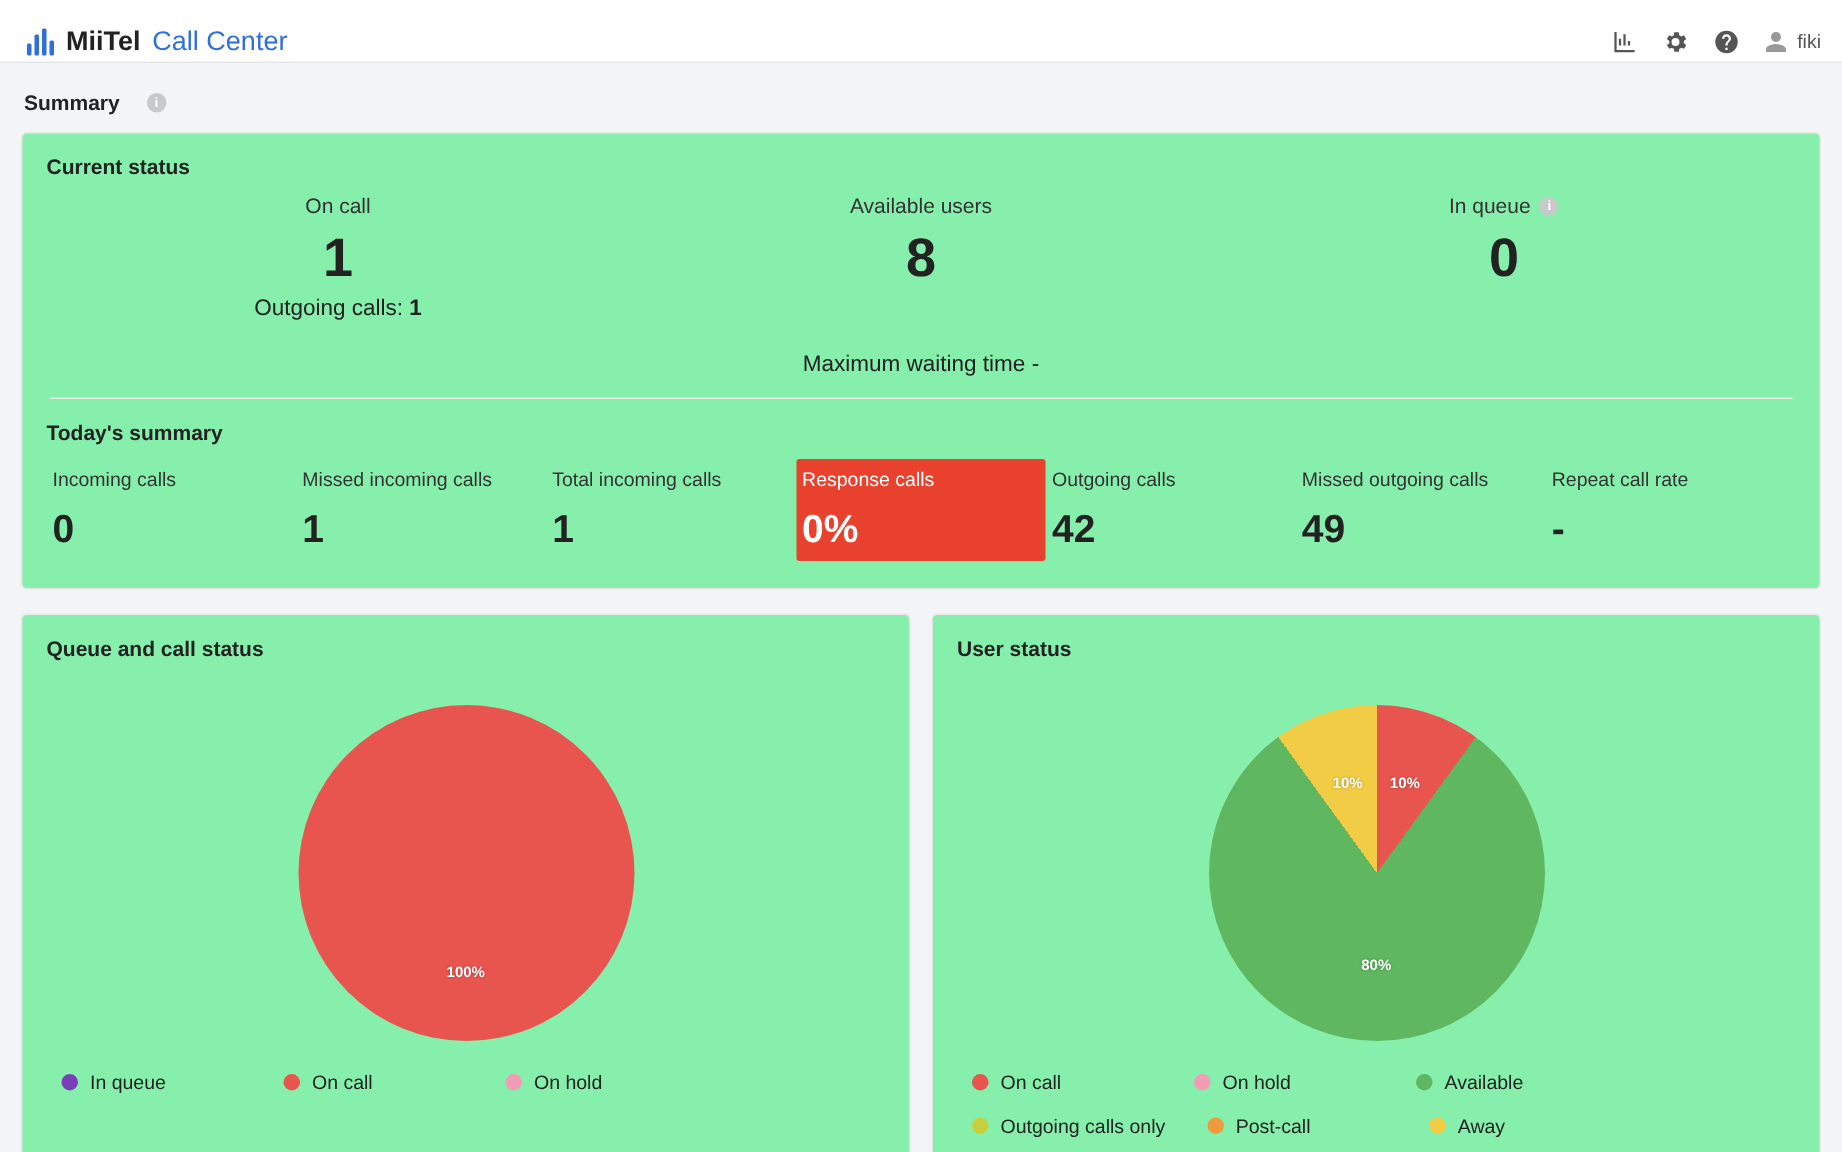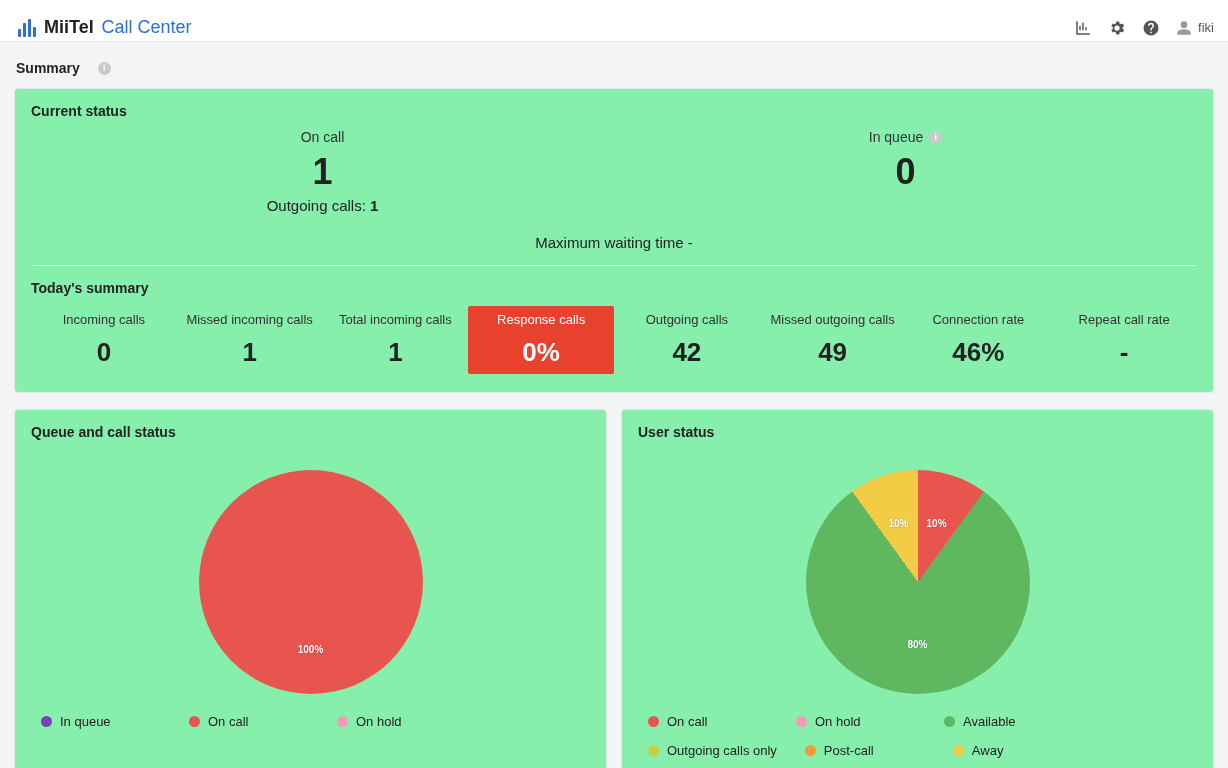--- a/index.html
+++ b/index.html
@@ -37,21 +37,21 @@
   .info-dot{width:13px;height:13px;border-radius:50%;background:#c8c9cb;display:inline-flex;align-items:center;justify-content:center;font-size:9px;color:#fff;font-weight:700;}
   .card { background:#86efac; border:1px solid #e5e6e8; border-radius:4px; padding:14px 16px 18px 16px;}
   .section-label { font-weight:700; font-size:14px;}
   .status-row { display:flex; justify-content:space-around; margin-top:10px; text-align:center;}
   .status-col { flex:1;}
   .status-lbl{font-size:14px; color:#333; display:flex; justify-content:center; gap:6px; align-items:center;}
   .status-val{font-size:36px; font-weight:800; margin-top:6px;}
   .status-sub{font-size:15px; margin-top:4px;}
   .wait-line{ text-align:center; font-size:15px; margin-top:20px; margin-bottom:14px;}
   .hr{height:1px;background:#eceded;margin:0 2px 14px 2px;}
-  .summary-row{display:flex; text-align:center; margin-top:10px;}
+  .summary-row{display:flex; margin-top:10px;}
   .summary-col{flex:1; padding:6px 4px;}
   .summary-lbl{font-size:13px;color:#333;}
   .summary-val{font-size:26px;font-weight:800;margin-top:10px;}
   .summary-col.alert{background:#e8422f;color:#fff;border-radius:2px;}
   .summary-col.alert .summary-lbl{color:#fff;}
   .row2{display:flex;gap:14px;margin-top:16px;}
   .half{flex:1;}
   .pie-wrap{display:flex;justify-content:center;padding:30px 0 14px 0;}
   .pie{position:relative;width:224px;height:224px;border-radius:50%;}
   .pie-label{position:absolute;font-size:10px;font-weight:700;color:#fff;transform:translate(-50%,-50%);text-shadow:0 0 2px rgba(0,0,0,.3);}
@@ -114,20 +114,24 @@
     <div class="status-row">
       <div class="status-col">
         <div class="status-lbl">On call</div>
         <div class="status-val">1</div>
         <div class="status-sub">
           <span>Outgoing calls:</span>
           <b>1</b>
         </div>
       </div>
       <div class="status-col">
+        <div class="status-lbl">Available users</div>
+        <div class="status-val">8</div>
+      </div>
+      <div class="status-col">
         <div class="status-lbl">
           <span>In queue</span>
           <span class="info-dot">i</span>
         </div>
         <div class="status-val">0</div>
       </div>
     </div>
 
     <div class="wait-line">
       <span>Maximum waiting time</span>
@@ -154,24 +158,20 @@
           <div class="summary-lbl">Response calls</div>
           <div class="summary-val">0%</div>
         </div>
         <div class="summary-col">
           <div class="summary-lbl">Outgoing calls</div>
           <div class="summary-val">42</div>
         </div>
         <div class="summary-col">
           <div class="summary-lbl">Missed outgoing calls</div>
           <div class="summary-val">49</div>
-        </div>
-        <div class="summary-col">
-          <div class="summary-lbl">Connection rate</div>
-          <div class="summary-val">46%</div>
         </div>
         <div class="summary-col">
           <div class="summary-lbl">Repeat call rate</div>
           <div class="summary-val">-</div>
         </div>
       </div>
   </div>
 
   <div class="row2">
     <div class="card half">

